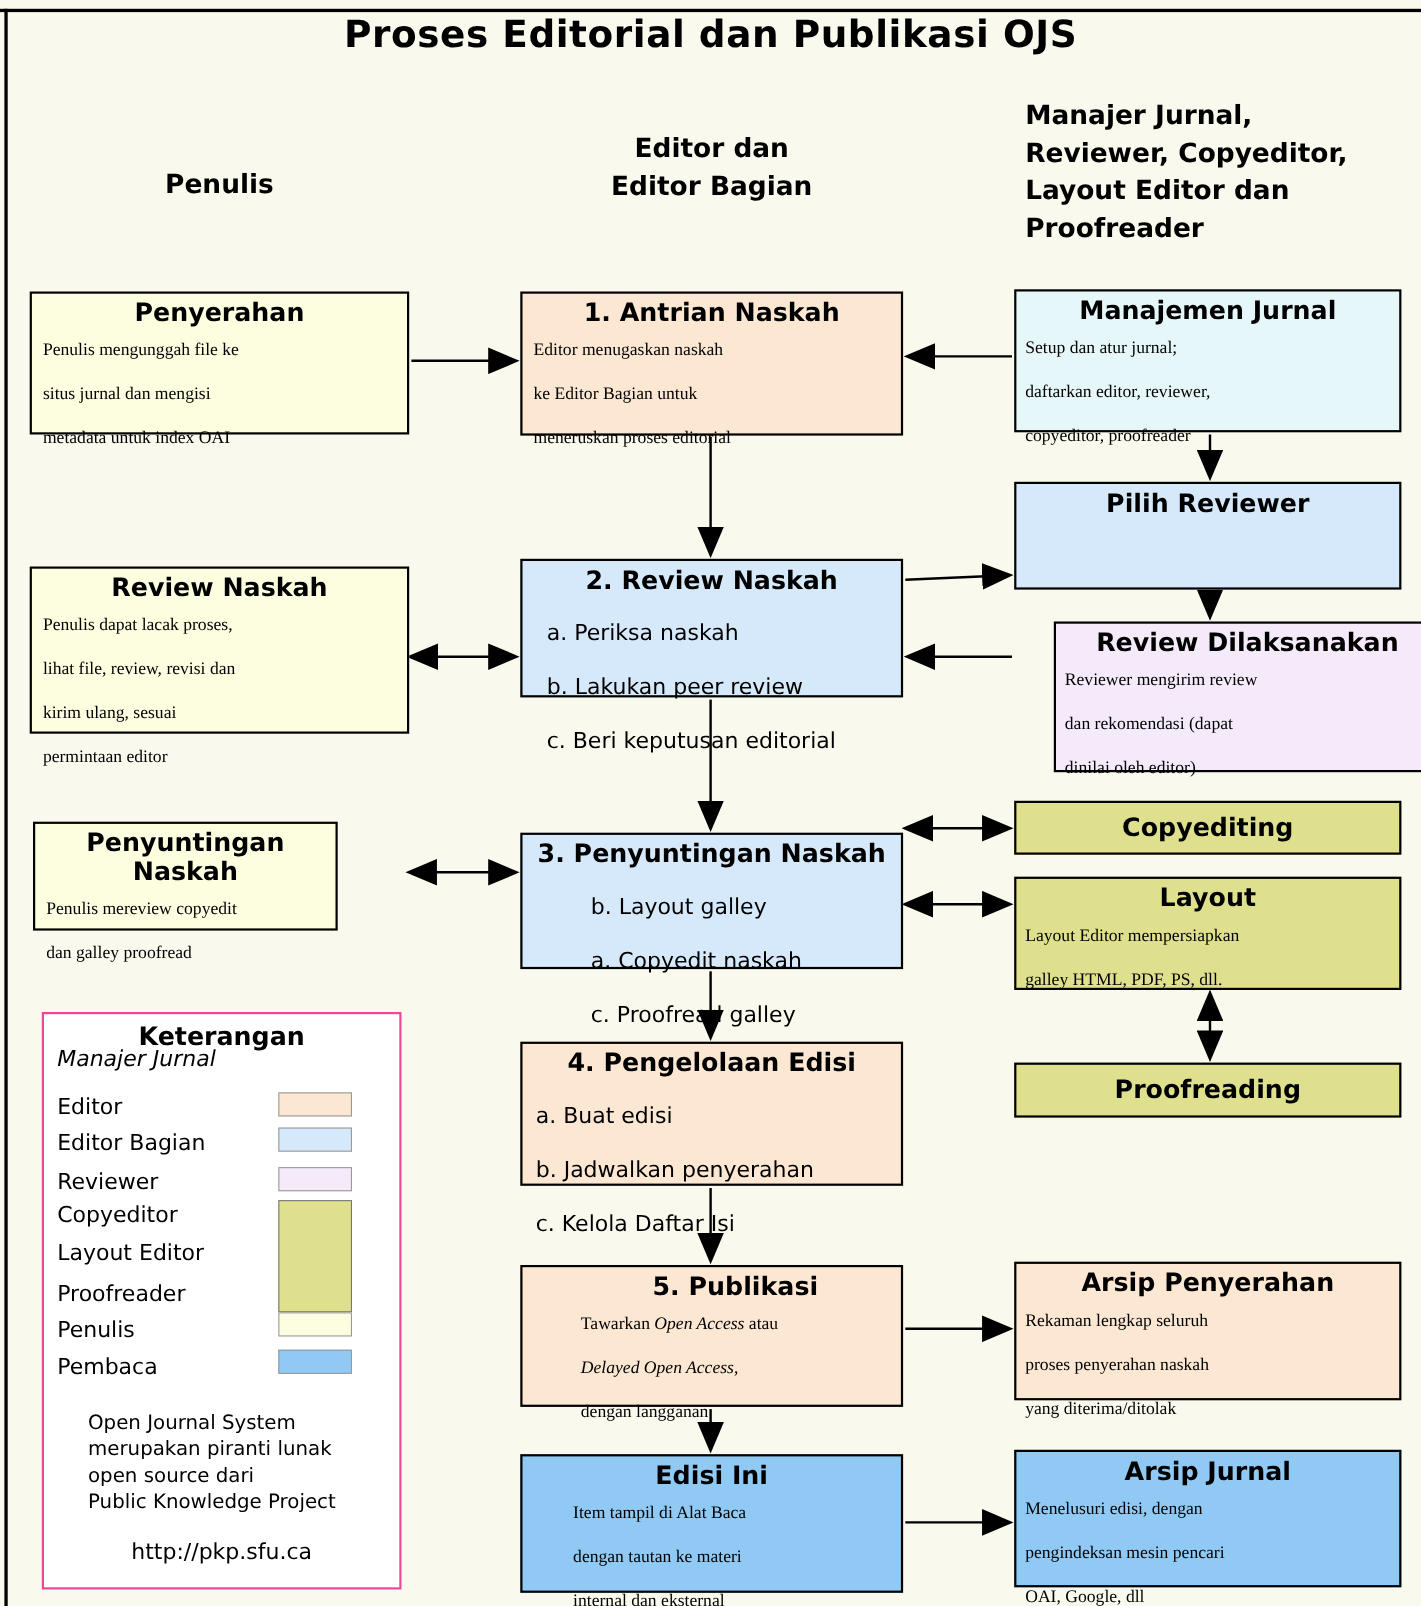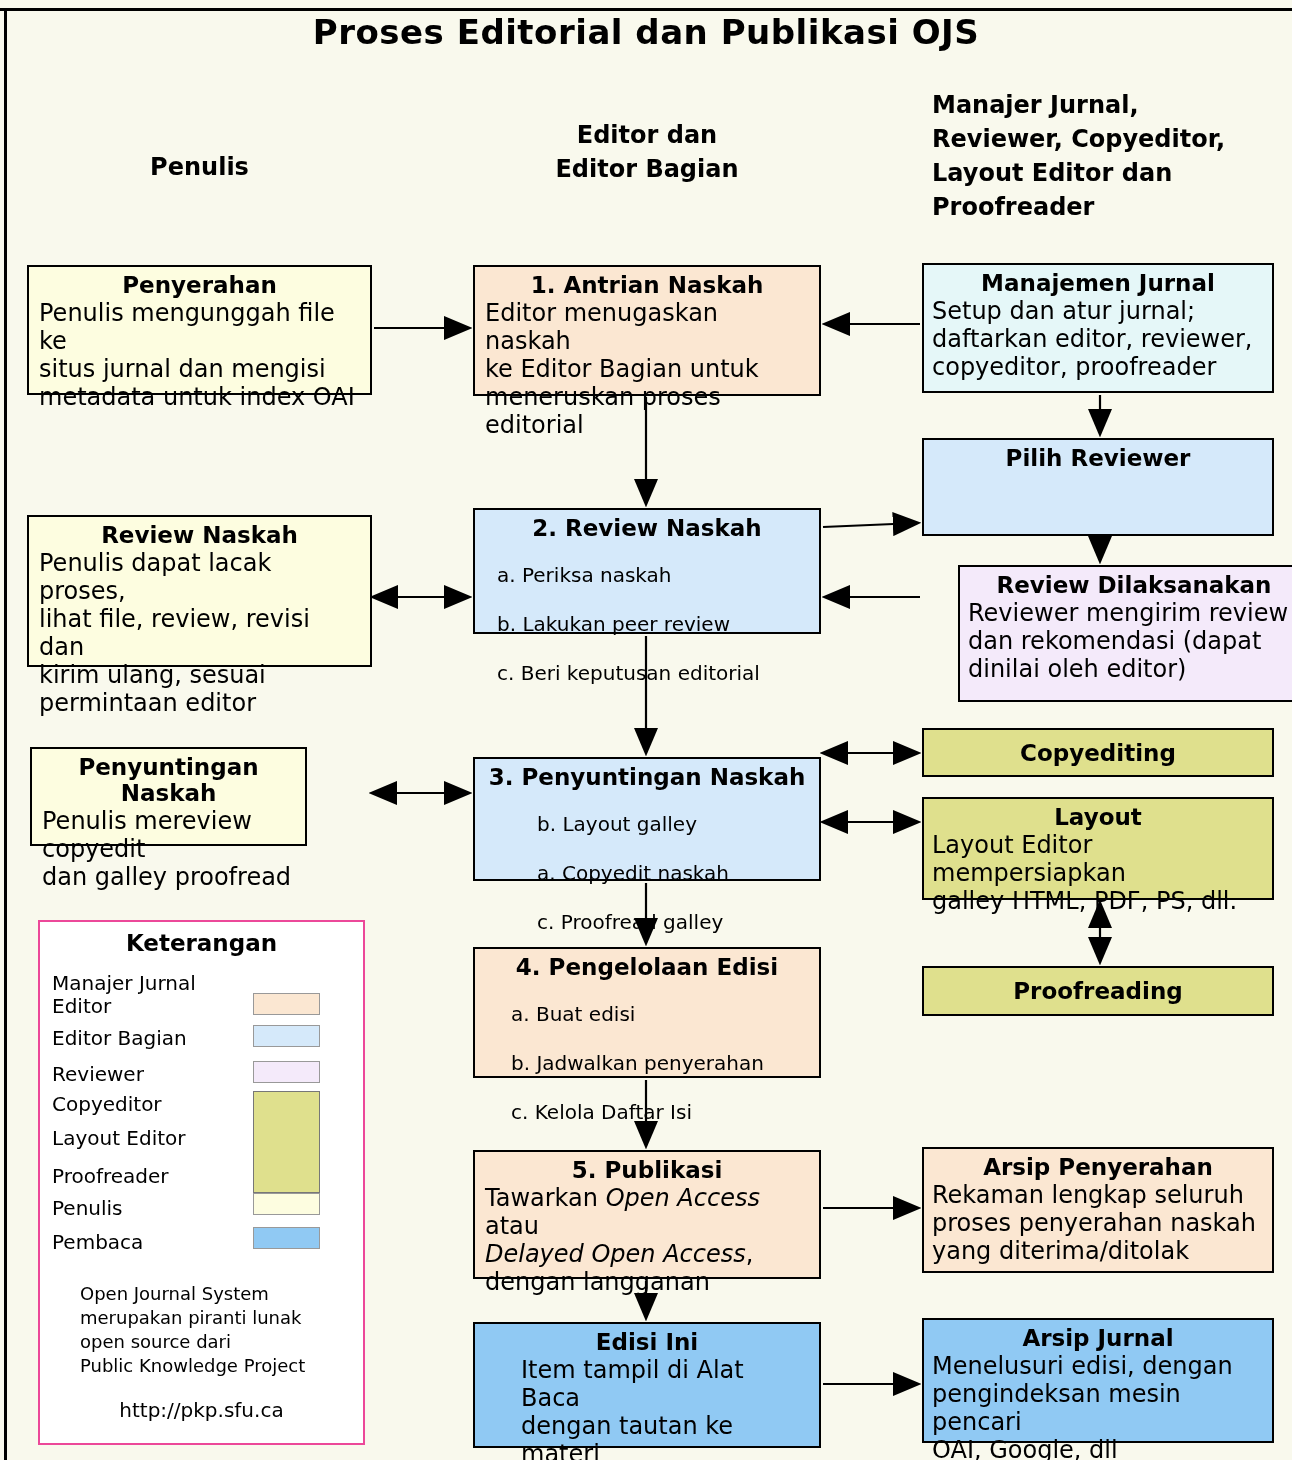--- a/index.html
+++ b/index.html
@@ -15,21 +15,21 @@
   #main-title{position:absolute;left:0;top:12px;width:1292px;text-align:center;
     font-size:34px;font-weight:bold;letter-spacing:.5px;}
 
   .col-hdr{position:absolute;font-size:24px;font-weight:bold;line-height:34px;white-space:pre-line;}
   #hdr-penulis{left:27px;top:150px;width:345px;text-align:center;}
   #hdr-editor{left:473px;top:118px;width:348px;text-align:center;}
   #hdr-manajer{left:932px;top:88px;width:360px;text-align:left;}
 
   .box{position:absolute;border:2px solid #000;box-sizing:border-box;}
   .box .bt{font-weight:bold;font-size:23px;text-align:center;margin:5px 0 1px;}
-  .box .bb{font-size:24px;line-height:28px;white-space:pre-line;padding:0 10px;}
+  .box .bb{font-size:16px;line-height:40px;white-space:pre-line;padding:0 10px;font-family:Liberation Serif, serif;}
   .box .bi{font-size:20px;line-height:29px;margin-top:20px;}
   .title-only{display:flex;align-items:center;justify-content:center;}
   .title-only .bt{margin:0;}
 
   .c-penulis{background:var(--c-penulis);}
   .c-editor{background:var(--c-editor);}
   .c-editor-bagian{background:var(--c-editor-bagian);}
   .c-manajer{background:var(--c-manajer-jurnal);}
   .c-reviewer{background:var(--c-reviewer);}
   .c-olive{background:var(--c-copyeditor-layout-proofreader);}
@@ -41,38 +41,38 @@
   .b-pilih{left:922px;top:438px;width:352px;height:98px;}
   .b-review-c{left:473px;top:508px;width:348px;height:126px;}
   .b-review-l{left:27px;top:515px;width:345px;height:152px;}
   .b-dilaksanakan{left:922px;top:565px;width:352px;height:137px;margin-left:36px;}
   .b-penyuntingan-l{left:30px;top:747px;width:277px;height:99px;}
   .b-penyuntingan-c{left:473px;top:757px;width:348px;height:124px;}
   .b-copyediting{left:922px;top:728px;width:352px;height:49px;}
   .b-layout{left:922px;top:797px;width:352px;height:103px;}
   .b-proofreading{left:922px;top:966px;width:352px;height:50px;}
   .b-pengelolaan{left:473px;top:947px;width:348px;height:131px;}
-  .b-publikasi{left:473px;top:1150px;width:348px;height:129px;}
+  .b-publikasi{left:473px;top:1150px;width:348px;height:129px;padding-left:43px;}
   .b-arsip-p{left:922px;top:1147px;width:352px;height:126px;}
   .b-edisi{left:473px;top:1322px;width:348px;height:126px;}
   .b-arsip-j{left:922px;top:1318px;width:352px;height:125px;}
 
   .b-manajemen .bb,.b-pilih .bb,.b-dilaksanakan .bb,.b-layout .bb,
   .b-arsip-p .bb,.b-arsip-j .bb{padding:0 8px;}
   .b-review-c .bi{padding-left:22px;}
   .b-penyuntingan-c .bi{padding-left:62px;}
-  .b-pengelolaan .bi{padding-left:36px;}
+  .b-pengelolaan .bi{padding-left:12px;}
   .b-edisi .bb{padding-left:46px;}
 
   #legend{position:absolute;left:38px;top:920px;width:327px;height:525px;
     background:var(--c-legend-bg,#fff);border:2px solid #ec4899;box-sizing:border-box;}
   #legend .lg-title{position:absolute;left:0;top:8px;width:100%;text-align:center;
     font-size:23px;font-weight:bold;}
   .lg-label{position:absolute;left:12px;font-size:20px;}
-  .lr0{top:49px;} .lr1{top:72px;} .lr2{top:104px;} .lr3{top:140px;} .lr4{top:170px;}
+  .lr0{top:28px;font-style:italic;} .lr1{top:72px;} .lr2{top:104px;} .lr3{top:140px;} .lr4{top:170px;}
   .lr5{top:204px;} .lr6{top:242px;} .lr7{top:274px;} .lr8{top:308px;}
   .swatch{position:absolute;left:213px;width:67px;height:22px;border:1px solid #999;box-sizing:border-box;}
   .sw-editor{top:71px;}
   .sw-editor-bagian{top:103px;}
   .sw-reviewer{top:139px;}
   .sw-olive{top:169px;height:102px;border-color:#777;}
   .sw-penulis{top:271px;}
   .sw-pembaca{top:305px;}
   #legend .lg-note{position:absolute;left:40px;top:360px;font-size:18px;line-height:24px;white-space:pre-line;}
   #legend .lg-url{position:absolute;left:0;top:476px;width:100%;text-align:center;font-size:20px;}

